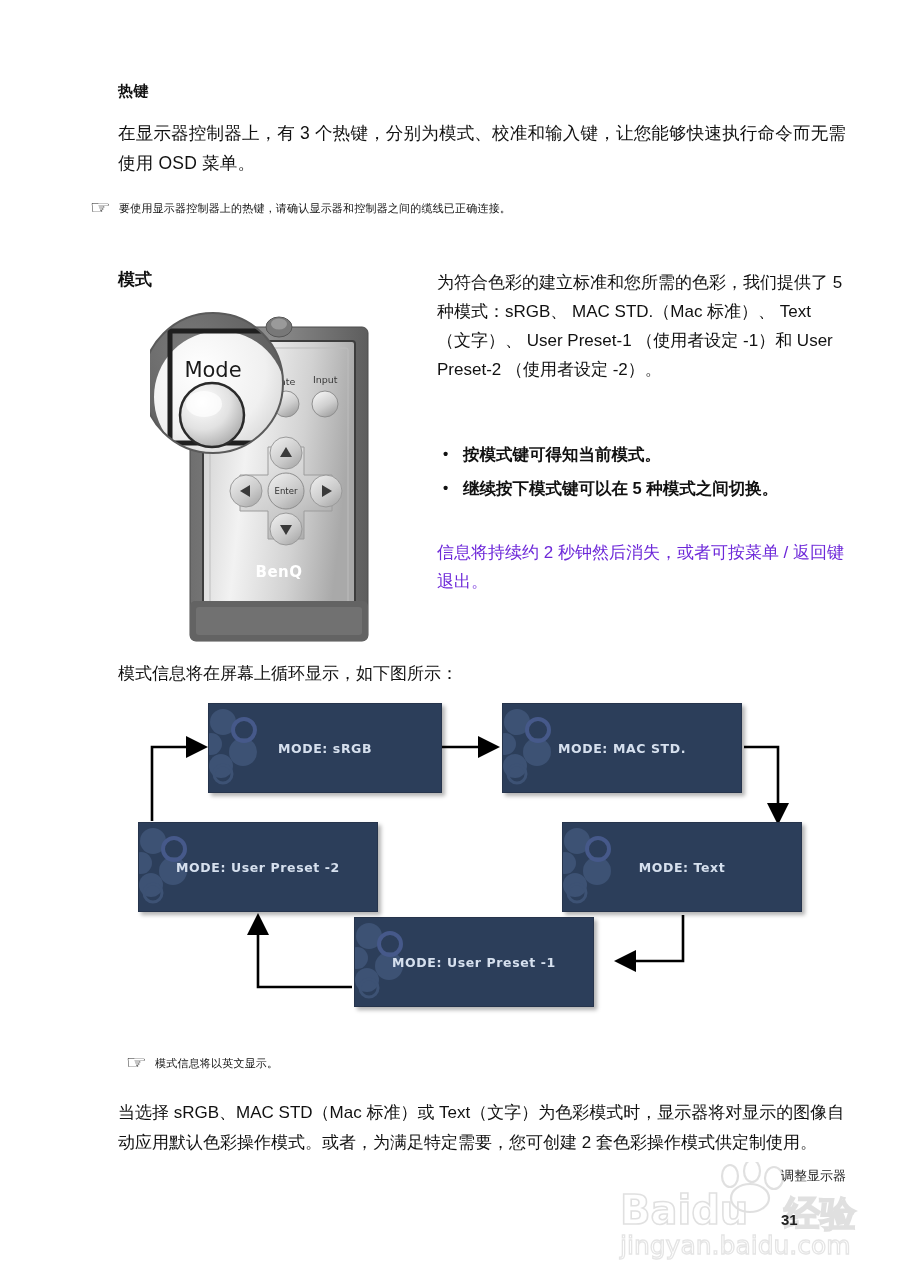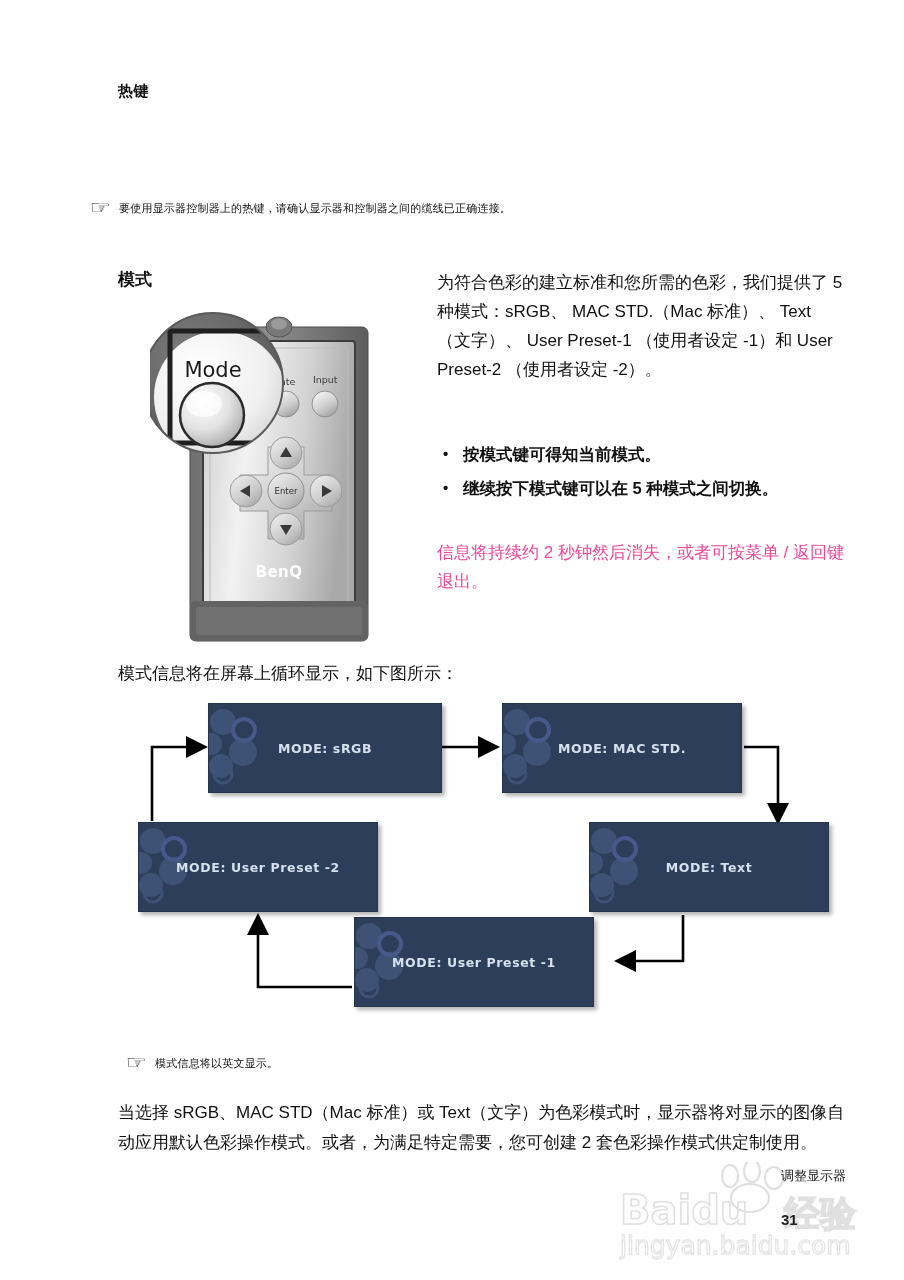--- a/index.html
+++ b/index.html
@@ -105,21 +105,21 @@
     font-size: 15px;
   }
 
   .para-duration {
     position: absolute;
     left: 437px;
     top: 538px;
     width: 410px;
     font-size: 17px;
     line-height: 29px;
-    color: #ec4899;
+    color: #6d28d9;
   }
 
   .caption-cycle {
     position: absolute;
     left: 118px;
     top: 662px;
     font-size: 17px;
     color: #111;
   }
 
@@ -189,21 +189,21 @@
     transform: translateY(-50%);
     text-align: center;
     color: #d6e0ee;
     font-size: 12.5px;
     font-weight: bold;
     letter-spacing: 0.6px;
     font-family: "DejaVu Sans", "Liberation Sans", sans-serif;
   }
   .osd.srgb  { left: 78px;  top: 8px;   width: 232px; height: 88px; }
   .osd.mac   { left: 372px; top: 8px;   width: 238px; height: 88px; }
-  .osd.text  { left: 432px; top: 127px; width: 238px; height: 88px; margin-left: 27px; }
+  .osd.text  { left: 432px; top: 127px; width: 238px; height: 88px; }
   .osd.up1   { left: 224px; top: 222px; width: 238px; height: 88px; }
   .osd.up2   { left: 8px;   top: 127px; width: 238px; height: 88px; }
 
   #flow svg.wires {
     position: absolute;
     left: 0;
     top: 0;
     width: 660px;
     height: 330px;
     overflow: visible;
@@ -220,20 +220,21 @@
     pointer-events: none;
   }
 </style>
 </head>
 <body>
 
 <div id="page">
 
   <div class="h-title">热键</div>
 
+  <div class="body-text intro">在显示器控制器上，有 3 个热键，分别为模式、校准和输入键，让您能够快速执行命令而无需使用 OSD 菜单。</div>
 
   <div class="note-row" style="left:92px; top:198px; width:760px;">
     <span class="note-hand">☞</span>
     <span class="note-text">要使用显示器控制器上的热键，请确认显示器和控制器之间的缆线已正确连接。</span>
   </div>
 
   <div class="section-label">模式</div>
 
   <div class="col-right">为符合色彩的建立标准和您所需的色彩，我们提供了 5 种模式：sRGB、 MAC STD.（Mac 标准）、 Text （文字）、 User Preset-1 （使用者设定 -1）和 User Preset-2 （使用者设定 -2）。</div>
 

